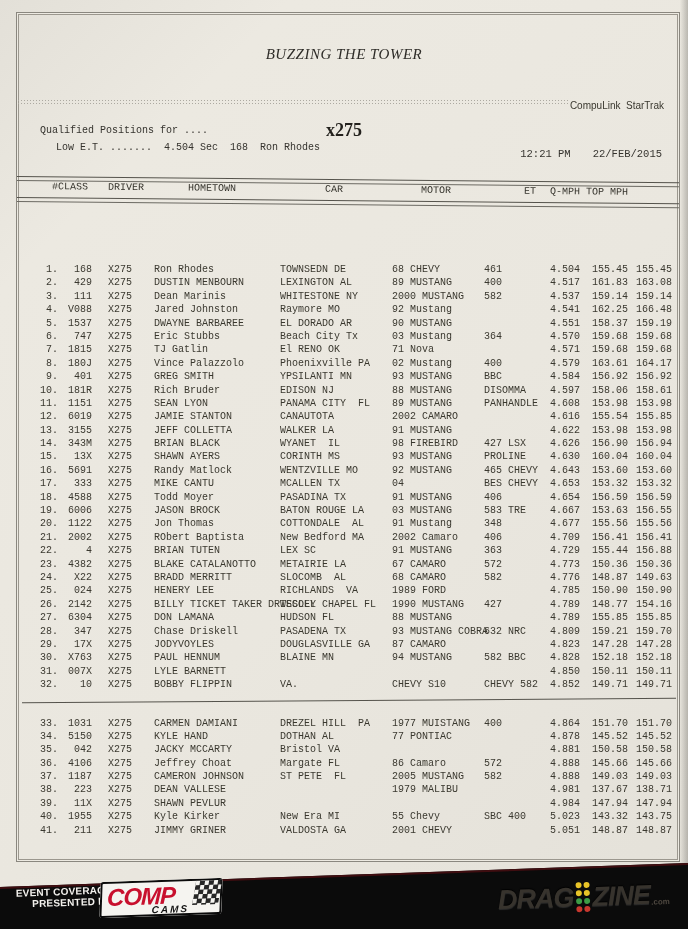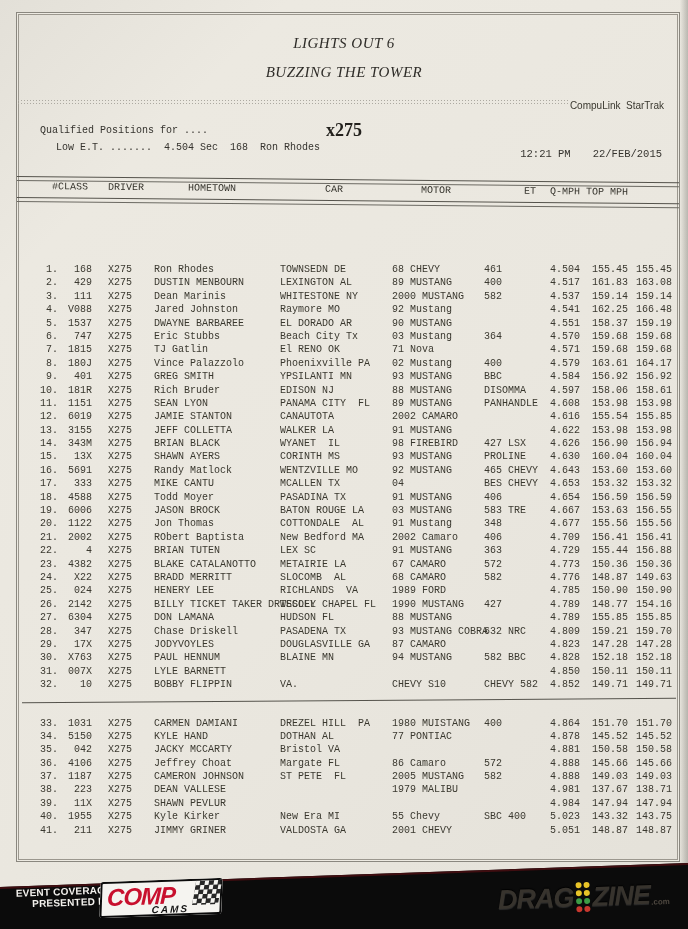--- a/index.html
+++ b/index.html
@@ -135,21 +135,20 @@
   .bulb{width:6px;height:6px;border-radius:50%;}
   .dz-com{font-size:8px;color:#4c463e;align-self:flex-end;margin:0 0 4px 1px;font-style:normal;}
 </style>
 </head>
 <body>
 
 <div class="paper">
   <div class="frame"></div>
 
   <div class="titles">
-    <div class="event-title">LIGHTS OUT 6</div>
     <div class="event-subtitle">BUZZING THE TOWER</div>
   </div>
 
   <div class="halftone"></div>
   <div class="timing-system">CompuLink  StarTrak</div>
 
   <div class="info">
     <div class="class-title">x275</div>
     <div class="qual-label">Qualified Positions for ....</div>
     <div class="low-et"><span class="et-pair"><span>Low E.T. .......</span>  <span>4.504 Sec</span></span>  <span>168</span>  <span>Ron Rhodes</span></div>
@@ -592,21 +591,21 @@
         <div class="c c-q">149.71</div>
         <div class="c c-top">149.71</div>
       </div>
     <div class="cutoff-rule"></div>
       <div class="row">
         <div class="c c-pos">33.</div>
         <div class="c c-num">1031</div>
         <div class="c c-cls">X275</div>
         <div class="c c-driver">CARMEN DAMIANI</div>
         <div class="c c-home">DREZEL HILL  PA</div>
-        <div class="c c-car">1980 MUISTANG</div>
+        <div class="c c-car">1977 MUISTANG</div>
         <div class="c c-motor">400</div>
         <div class="c c-et">4.864</div>
         <div class="c c-q">151.70</div>
         <div class="c c-top">151.70</div>
       </div>
 
       <div class="row">
         <div class="c c-pos">34.</div>
         <div class="c c-num">5150</div>
         <div class="c c-cls">X275</div>

